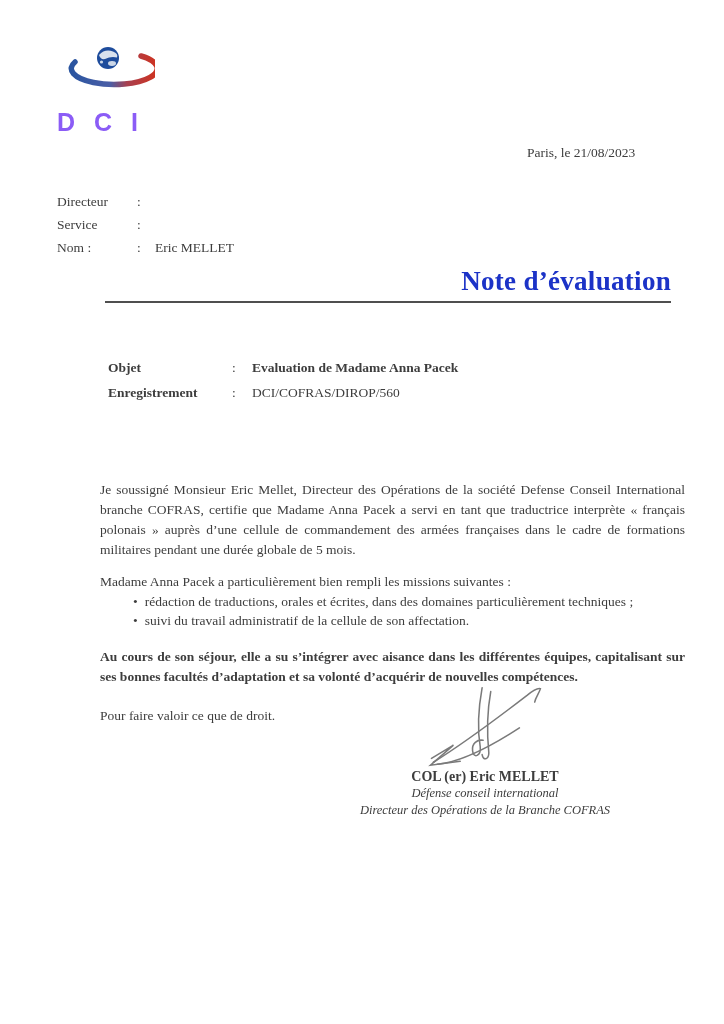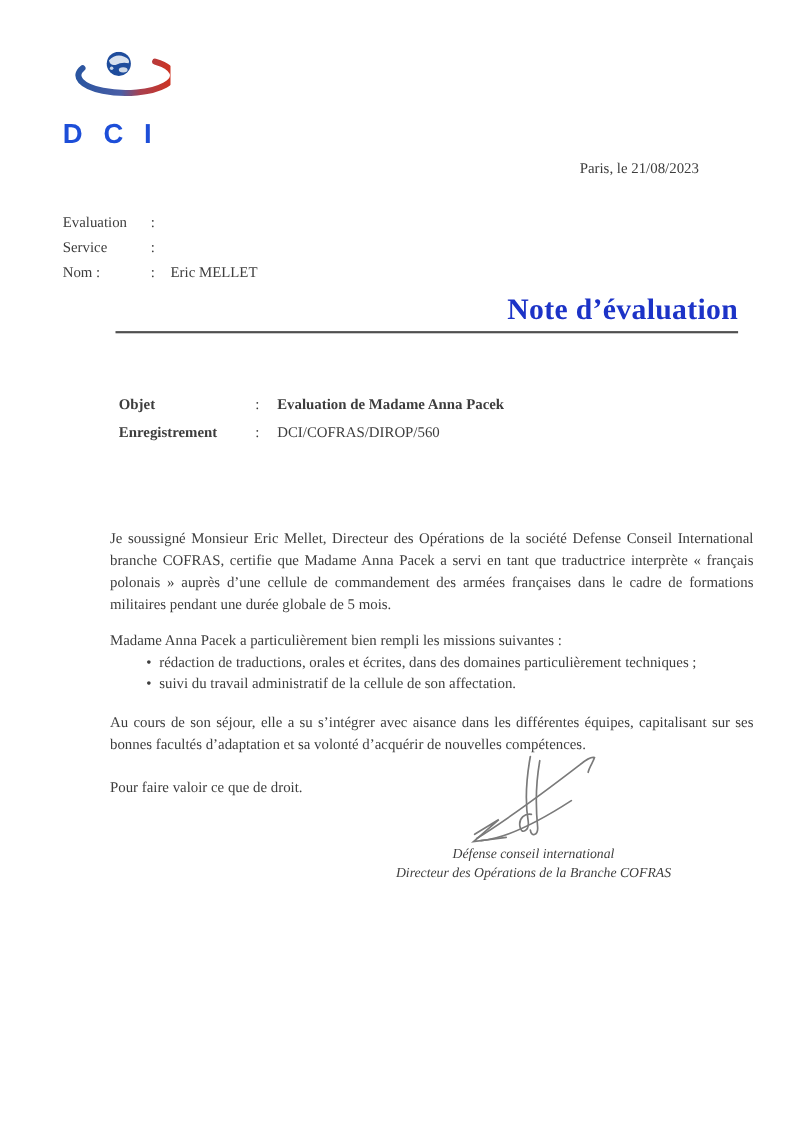--- a/index.html
+++ b/index.html
@@ -15,21 +15,21 @@
 
   
   .logo { position: absolute; left: 55px; top: 47px; width: 108px; }
   .logo svg { display: block; width: 100px; height: 50px; }
   .logo-letters {
     margin-top: 11px;
     margin-left: 2px;
     font-family: "Liberation Sans", sans-serif;
     font-size: 25px;
     font-weight: bold;
-    color: #1d4ed8;
+    color: #8b5cf6;
     letter-spacing: 6px;
     white-space: nowrap;
   }
 
   
   .date-line { position: absolute; top: 145px; left: 527px; font-size: 13.5px; }
 
   
   .header-fields { position: absolute; left: 57px; top: 190px; font-size: 13.5px; }
   .header-fields .row { display: grid; grid-template-columns: 80px 18px auto; line-height: 23px; }
@@ -53,21 +53,21 @@
   .meta-fields .row.bold-value .value { font-weight: bold; }
 
   
   .body-text { position: absolute; left: 100px; top: 480px; width: 585px; font-size: 13.5px; line-height: 20px; }
   .body-text p { margin: 0; }
   .p-justify { text-align: justify; }
   .p2 { margin-top: 12px !important; }
   .bullet-list { margin: 0; padding: 0 0 0 33px; list-style: none; }
   .bullet-list li { display: flex; gap: 7px; line-height: 19px; }
   .bullet-list .marker { flex: 0 0 auto; }
-  .p3 { margin-top: 17px !important; }
+  .p3 { margin-top: 17px !important; font-weight: bold; }
   .p4 { margin-top: 19px !important; }
 
   
   .signature { position: absolute; left: 352px; top: 682px; width: 266px; text-align: center; }
   .sig-scribble { display: block; margin: 0 auto; width: 130px; height: 86px; }
   .sig-name { font-weight: bold; font-size: 14px; line-height: 17px; }
   .sig-role { font-style: italic; font-size: 12.5px; line-height: 17px; }
 </style>
 </head>
 <body>
@@ -94,21 +94,21 @@
         <circle cx="46.5" cy="15" r="1.6" fill="#e8eef5" opacity="0.85"></circle>
       </g>
     </svg>
     <div class="logo-letters">D C I</div>
   </div>
 
   <div class="date-line">Paris, le 21/08/2023</div>
 
   <div class="header-fields">
     <div class="row">
-      <span class="label">Evaluation</span>
+      <span class="label">Directeur</span>
       <span class="colon">:</span>
     </div>
     <div class="row">
       <span class="label">Service</span>
       <span class="colon">:</span>
     </div>
     <div class="row">
       <span class="label">Nom :</span>
       <span class="colon">:</span>
       <span class="value">Eric MELLET</span>
@@ -153,17 +153,18 @@
   <div class="signature">
     <svg class="sig-scribble" viewBox="0 0 120 90">
       <g fill="none" stroke="#7a7a7a" stroke-width="1.6" stroke-linecap="round">
         <path d="M6 84 C 35 66, 78 34, 104 14 C 110 9, 115 6, 118 7 C 117 11, 113 16, 112 21"></path>
         <path d="M57 6 C 53 28, 52 50, 55 68 C 56 77, 48 81, 47 72 C 46 64, 52 60, 58 61"></path>
         <path d="M66 10 C 62 32, 62 54, 64 74 C 64 81, 58 83, 57 76"></path>
         <path d="M10 86 C 34 84, 62 70, 96 48"></path>
         <path d="M4 80 L 27 66 L 3 87 L 34 83"></path>
       </g>
     </svg>
+    <div class="sig-name">COL (er) Eric MELLET</div>
     <div class="sig-role">Défense conseil international</div>
     <div class="sig-role">Directeur des Opérations de la Branche COFRAS</div>
   </div>
 
 </div>
 
 </body></html>

